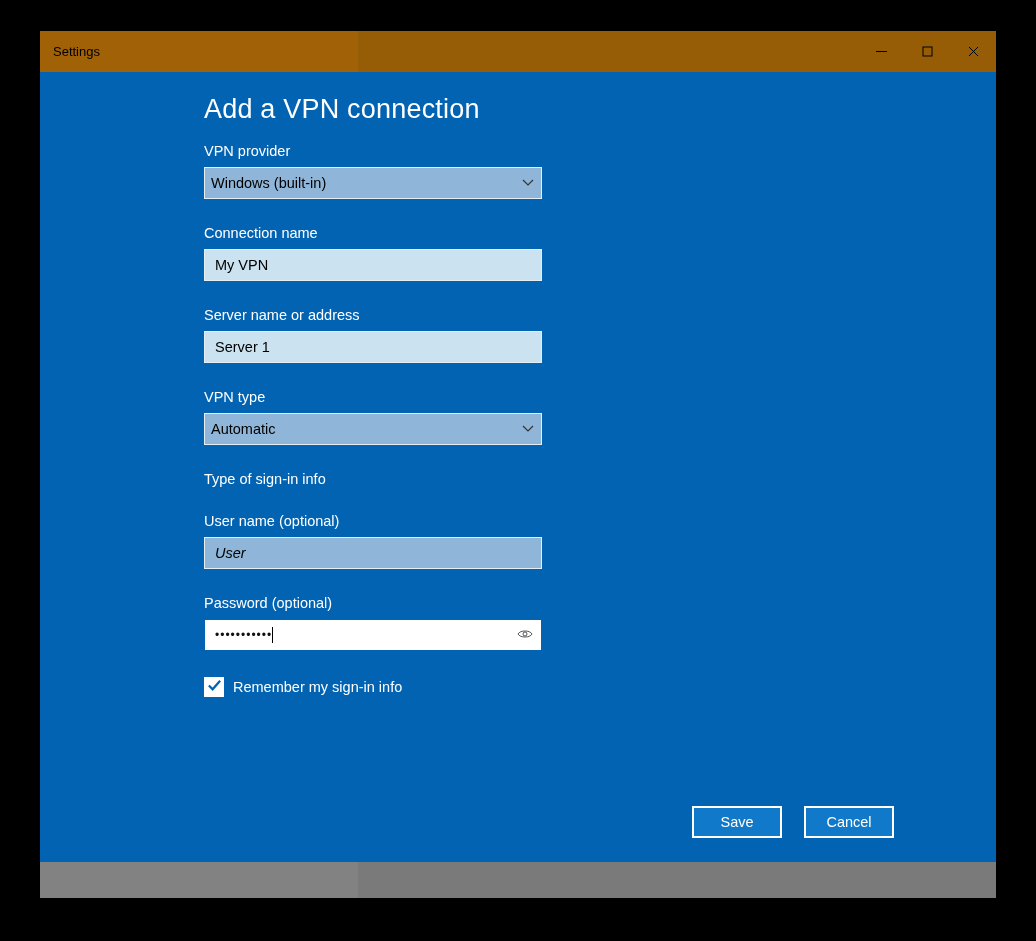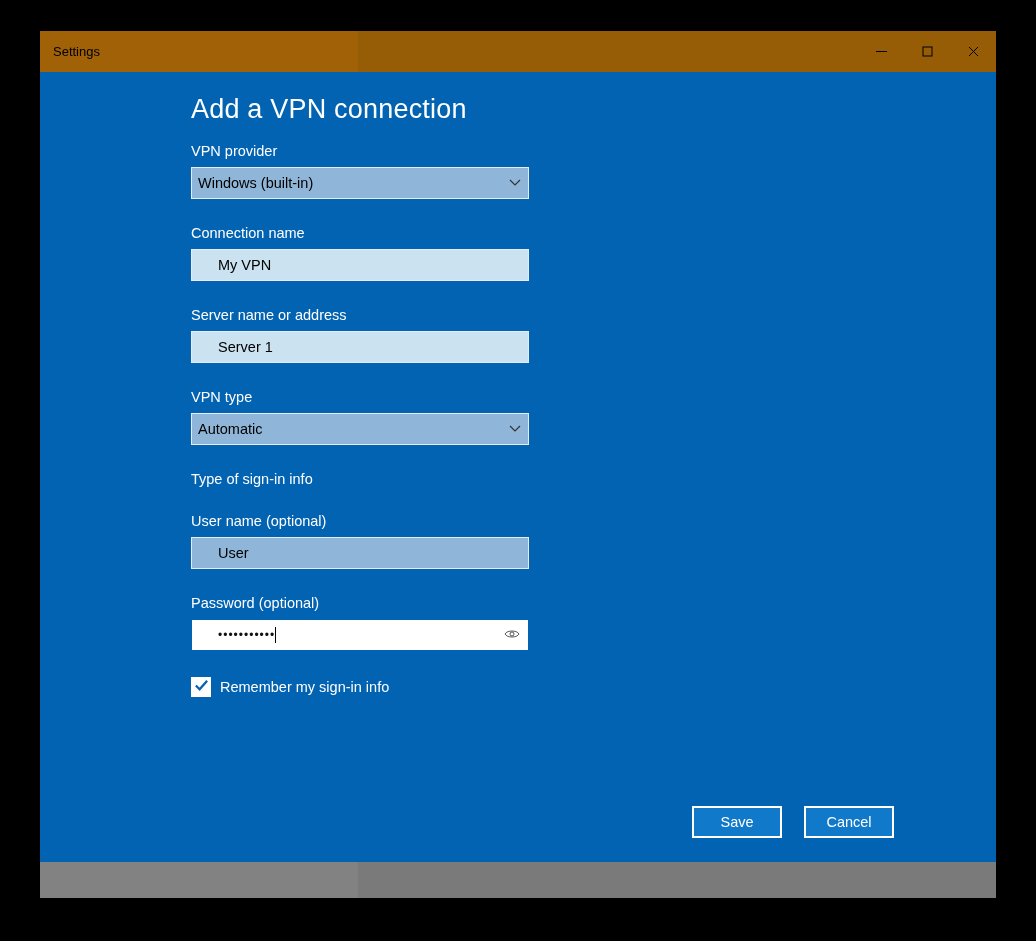--- a/index.html
+++ b/index.html
@@ -39,21 +39,21 @@
       pointer-events: none;
     }
     .body {
       position: relative;
       width: 100%; height: 790px;
       background: #0263b2;
       color: #fff;
     }
     .content {
       position: absolute;
-      left: 151px; top: 22px;
+      left: 164px; top: 22px;
       width: 680px;
     }
     h1 {
       font-weight: 400;
       font-size: 27px;
       letter-spacing: 0.2px;
       margin-bottom: 18px;
     }
     .group { margin-bottom: 26px; }
     .label { color: #fff; font-size: 14.5px; margin-bottom: 8px; }
@@ -72,25 +72,25 @@
       width: 14px; height: 14px;
       display: flex; align-items: center; justify-content: center;
     }
     .select .chev svg { stroke: #333; }
 
     .text-input {
       width: 338px; height: 32px;
       background: #cbe2f0;
       border: 1px solid #e6eef5;
       display: flex; align-items: center;
-      padding: 0 26px;
+      padding: 0 10px;
       color: #000;
       font-size: 14.5px;
     }
-    .text-input.dim { background: #8fb6d8; color: #000; }
+    .text-input.dim { background: #8fb6d8; color: #000; font-style: italic; }
     .text-input.pwd {
       background: #ffffff;
       border: 1px solid #0263b2;
       color: #111;
       position: relative;
     }
     .pwd-dots {
       letter-spacing: 1px;
       font-size: 12px;
       position: relative;

